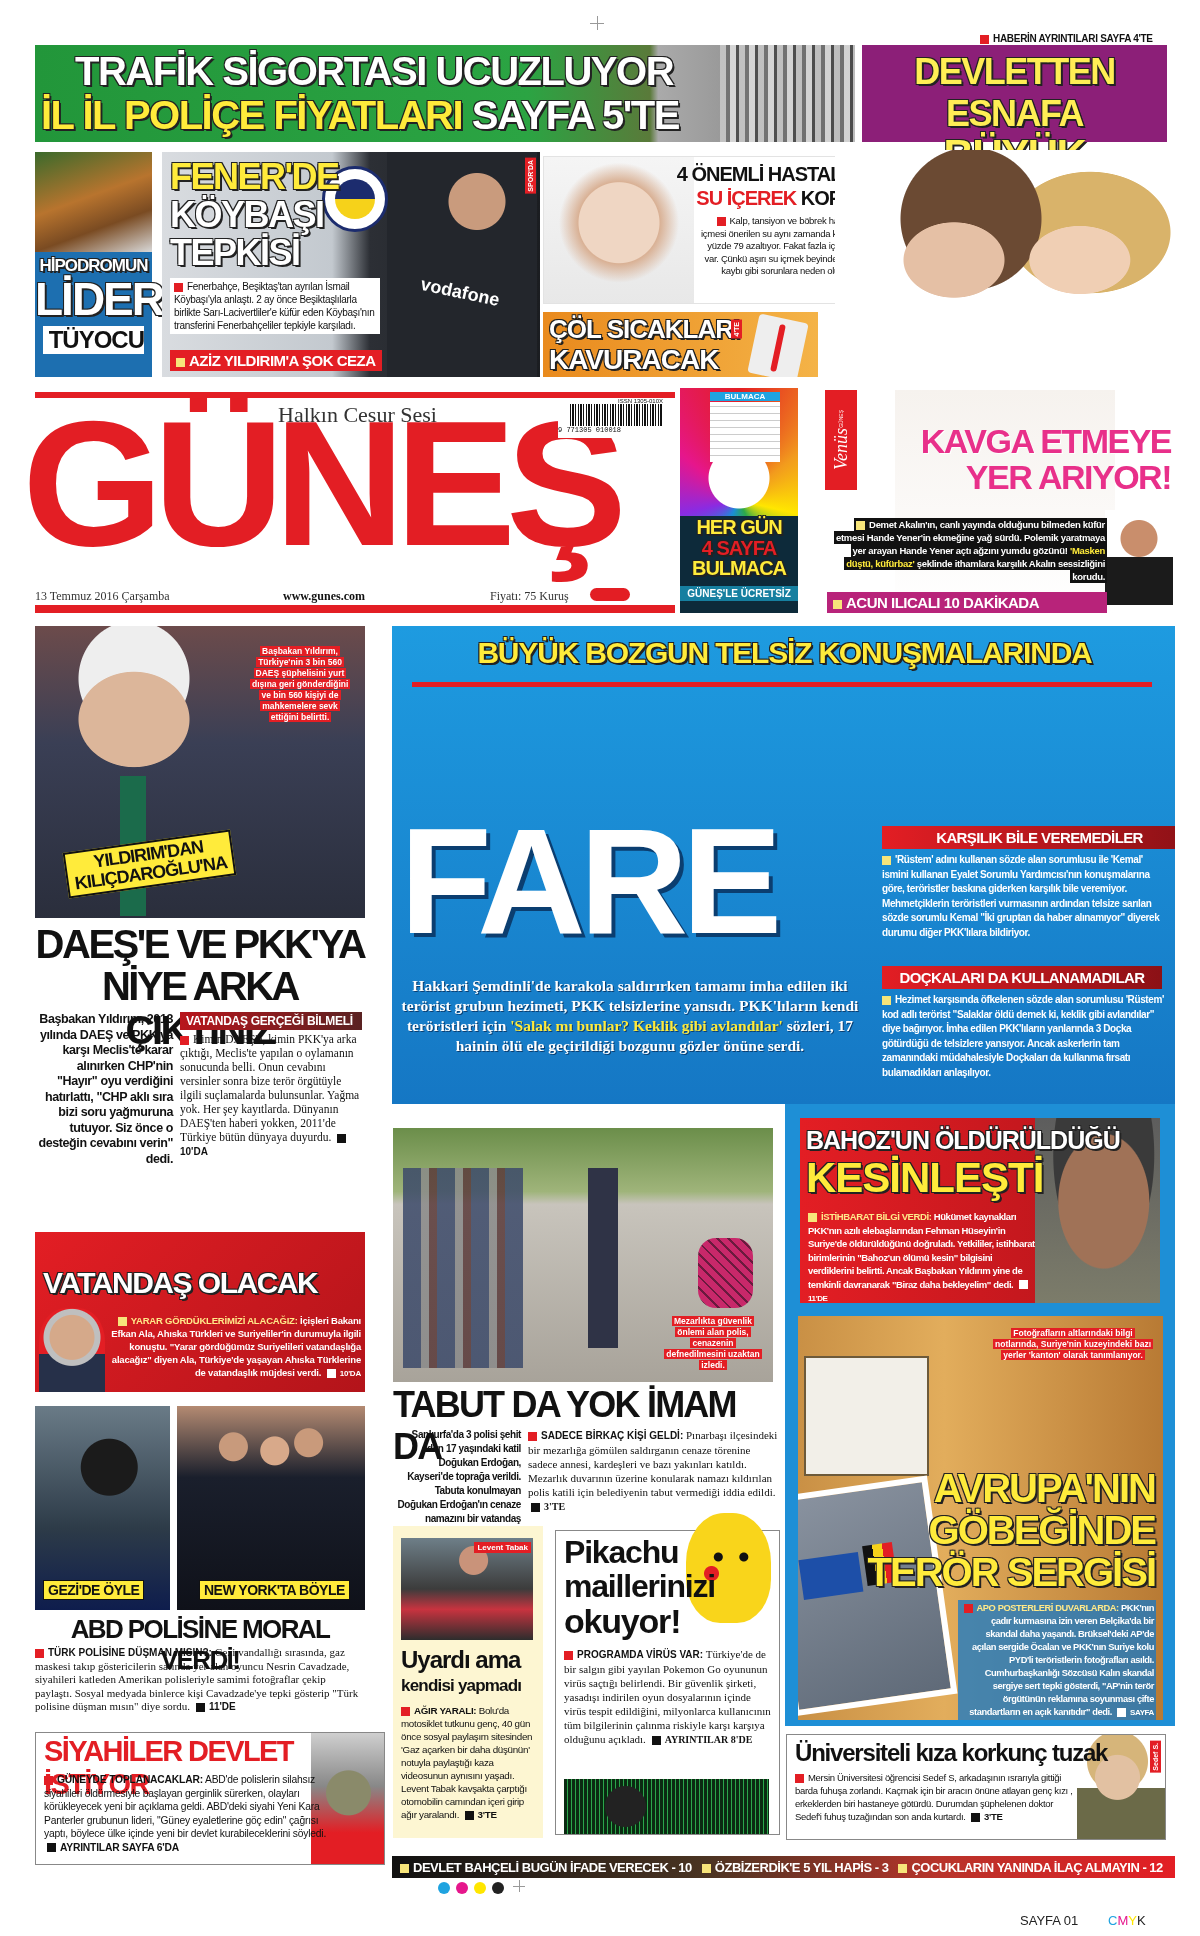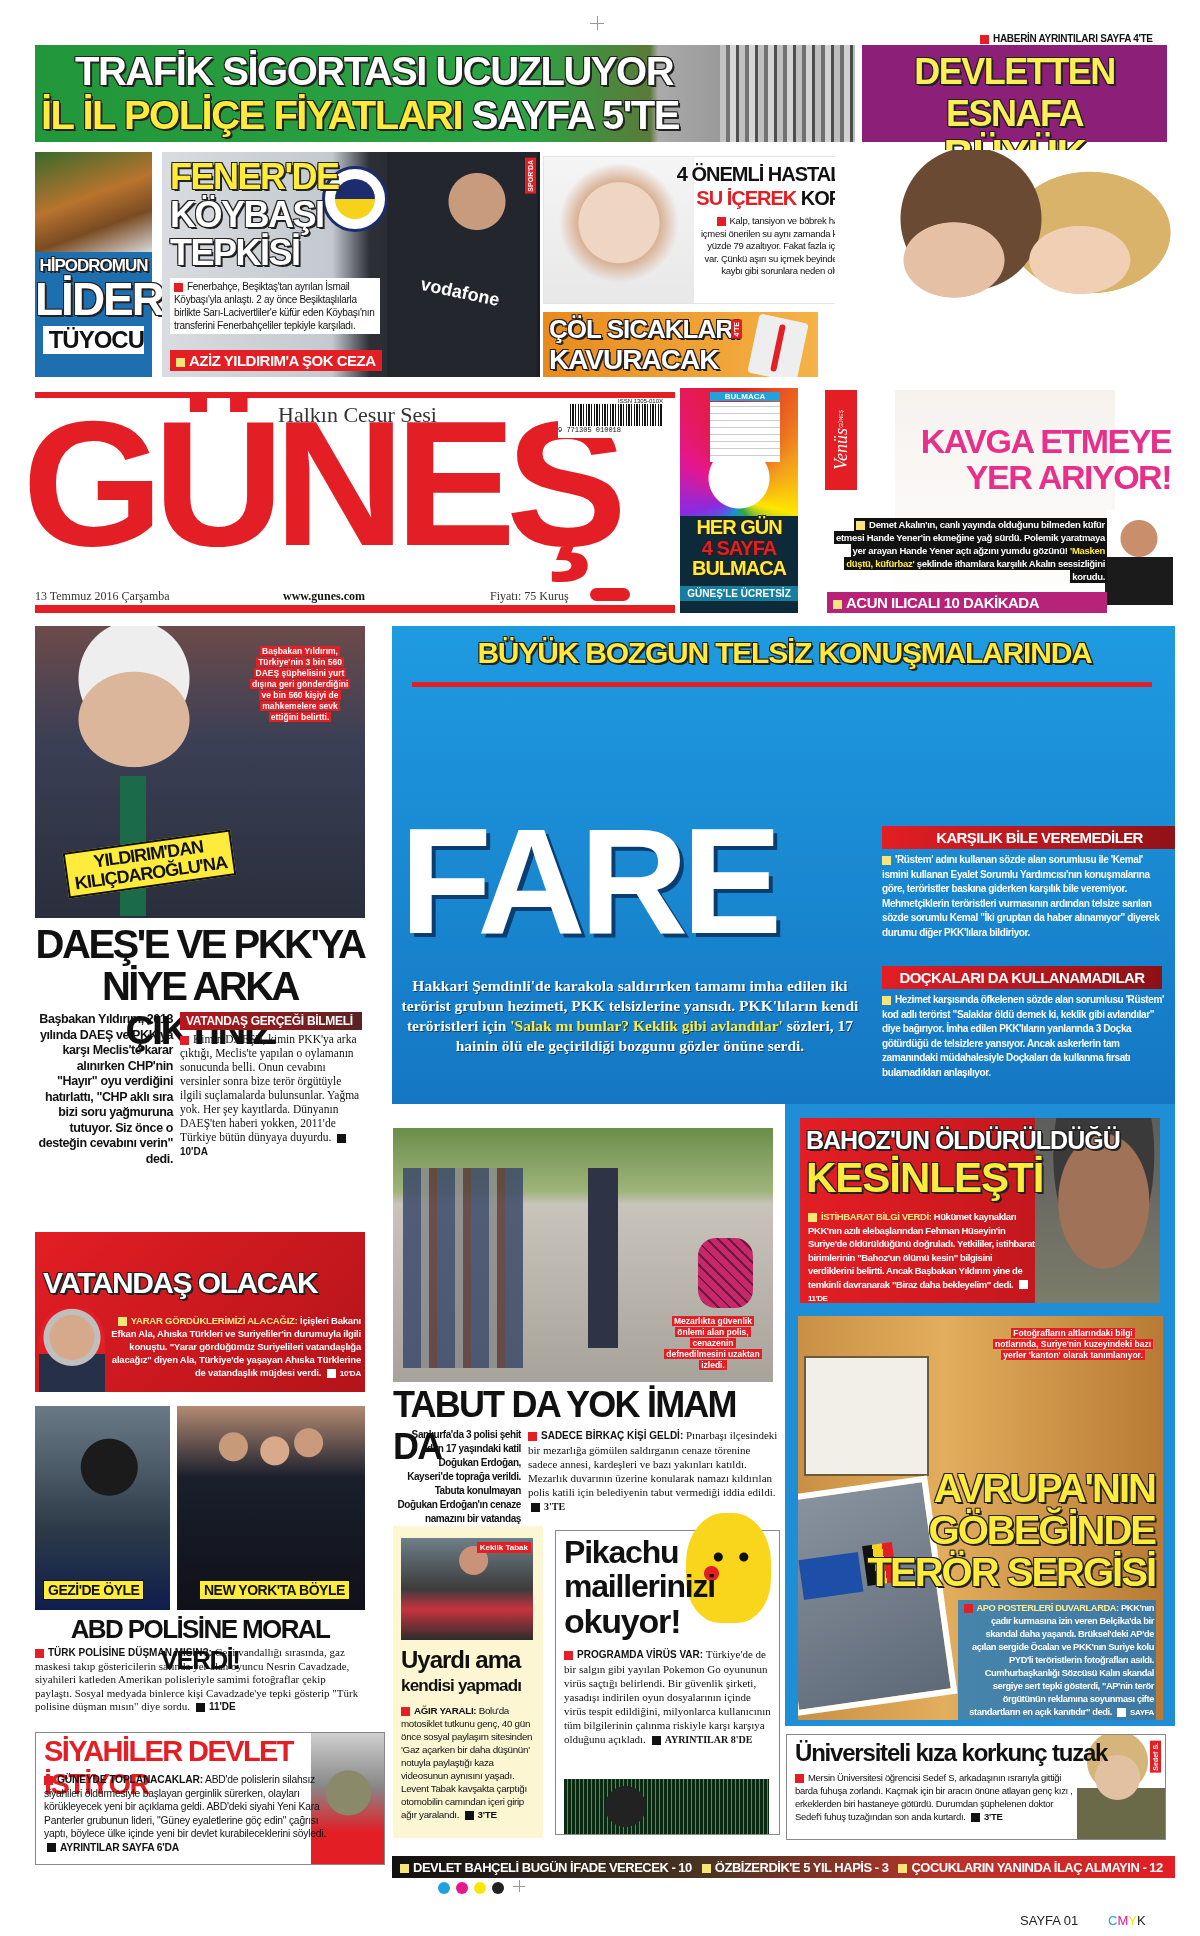--- a/index.html
+++ b/index.html
@@ -235,21 +235,21 @@
 </div>
 <div class="abs" style="left:393px;top:1384px;width:380px;font-size:36px;font-weight:900;letter-spacing:-1.8px;">TABUT DA YOK İMAM DA</div>
 <div class="abs" style="left:393px;top:1428px;width:128px;font-size:10px;font-weight:bold;text-align:right;line-height:14px;letter-spacing:-0.4px;">Şanlıurfa'da 3 polisi şehit eden 17 yaşındaki katil Doğukan Erdoğan, Kayseri'de toprağa verildi. Tabuta konulmayan Doğukan Erdoğan'ın cenaze namazını bir vatandaş kıldırdı.</div>
 <div class="abs serif" style="left:528px;top:1428px;width:250px;font-size:11px;line-height:14px;">
   <span class="sq red"></span><b style="font-family:'Liberation Sans',sans-serif;font-size:10px;">SADECE BİRKAÇ KİŞİ GELDİ:</b><span> Pınarbaşı ilçesindeki bir mezarlığa gömülen saldırganın cenaze törenine sadece annesi, kardeşleri ve bazı yakınları katıldı. Mezarlık duvarının üzerine konularak namazı kıldırılan polis katili için belediyenin tabut vermediği iddia edildi.</span>
   <span class="sq blk" style="margin-left:3px;"></span><b style="font-size:10px;">3'TE</b>
 </div>
 
 <div class="abs" style="left:393px;top:1526px;width:150px;height:312px;background:#fdf6d2;">
   <div class="abs" style="left:8px;top:12px;width:132px;height:102px;background:radial-gradient(circle at 55% 22%,#c9937a 0 14px,transparent 15px),linear-gradient(#6e7f88,#3c3c3c 50%,#c8333f 70%,#2d2d2d);">
-    <div class="abs" style="right:2px;top:4px;background:#e31e24;color:#fff;font-size:8px;font-weight:bold;padding:1px 3px;">Keklik Tabak</div>
+    <div class="abs" style="right:2px;top:4px;background:#e31e24;color:#fff;font-size:8px;font-weight:bold;padding:1px 3px;">Levent Tabak</div>
   </div>
   <div class="abs" style="left:8px;top:120px;font-size:24px;font-weight:bold;letter-spacing:-1px;">Uyardı ama</div>
   <div class="abs" style="left:8px;top:150px;font-size:17px;font-weight:bold;letter-spacing:-0.8px;">kendisi yapmadı</div>
   <div class="abs" style="left:8px;top:178px;width:135px;font-size:9.8px;line-height:13px;letter-spacing:-0.3px;">
     <span class="sq red"></span><b>AĞIR YARALI:</b><span> Bolu'da motosiklet tutkunu genç, 40 gün önce sosyal paylaşım sitesinden 'Gaz açarken bir daha düşünün' notuyla paylaştığı kaza videosunun aynısını yaşadı. Levent Tabak kavşakta çarptığı otomobilin camından içeri girip ağır yaralandı.</span>
     <span class="sq blk" style="margin-left:3px;"></span><b>3'TE</b>
   </div>
 </div>
 
 <div class="abs" style="left:555px;top:1530px;width:225px;height:305px;border:1px solid #888;background:#fff;overflow:visible;">

